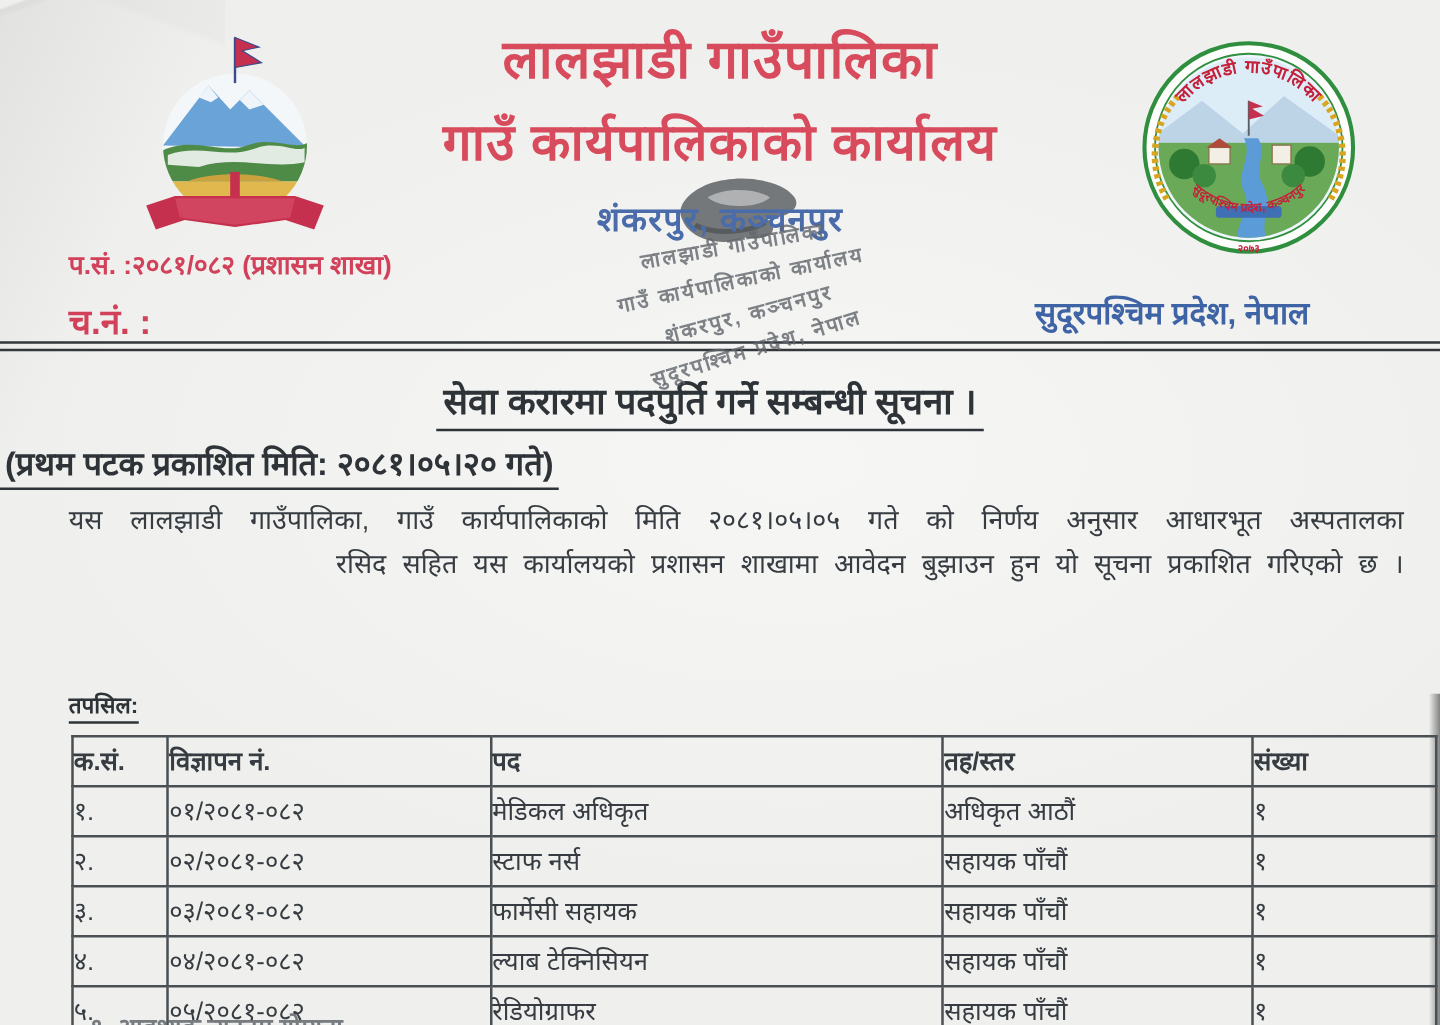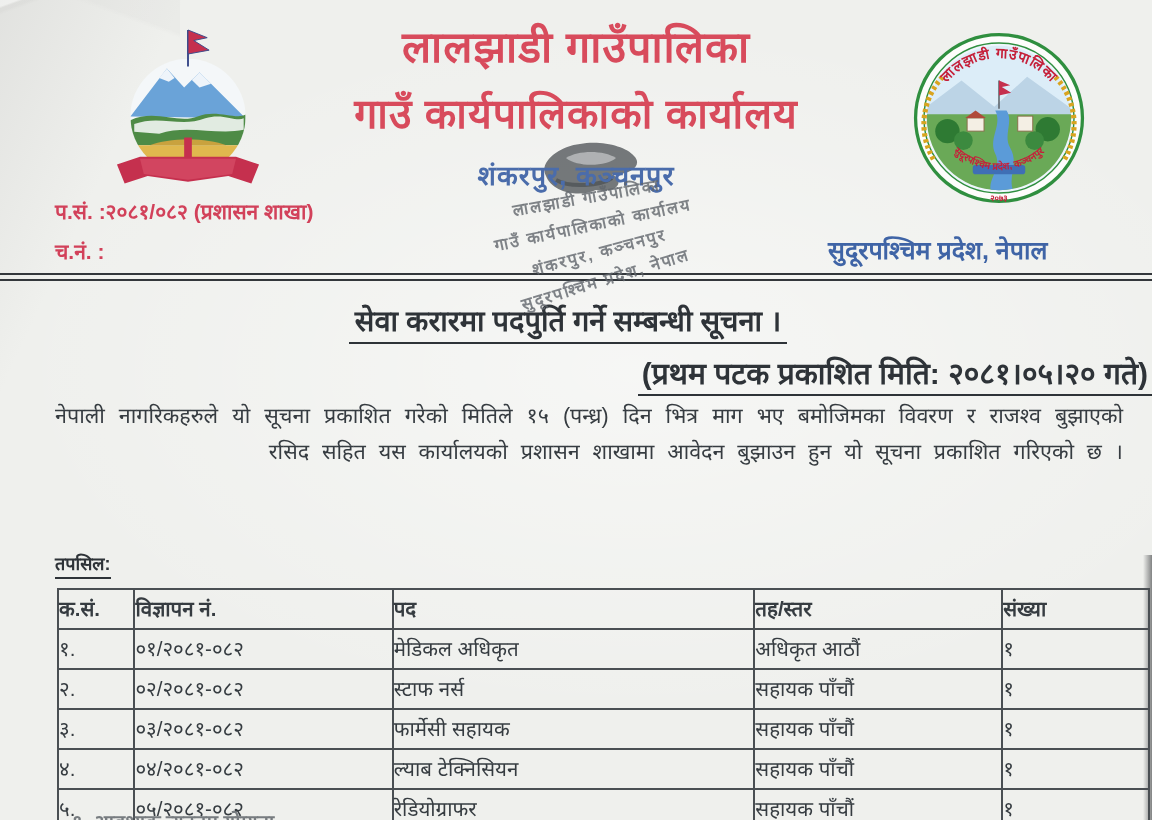--- a/index.html
+++ b/index.html
@@ -25,21 +25,21 @@
   .right-dark-edge{
     position:absolute;right:0;top:555px;width:9px;height:265px;pointer-events:none;
     background:linear-gradient(to right, rgba(0,0,0,0), rgba(40,42,45,.55));
   }
 
   
   .head-title1{left:0;right:0;top:16px;text-align:center;color:#d84b5c;font-size:43px;font-weight:bold;letter-spacing:1px;}
   .head-title2{left:0;right:0;top:84px;text-align:center;color:#d84b5c;font-size:41px;font-weight:bold;letter-spacing:1px;}
   .head-addr{left:0;right:0;top:156px;text-align:center;color:#4a6cab;font-size:27px;font-weight:bold;letter-spacing:1px;z-index:3;}
   .ref-no{left:55px;top:197px;color:#d2415a;font-size:21px;font-weight:bold;}
-  .disp-no{left:55px;top:237px;color:#d2415a;font-size:21px;font-weight:bold;}
+  .disp-no{left:55px;top:237px;color:#d2415a;font-size:28px;font-weight:bold;}
   .province{left:828px;top:232px;color:#3f64a6;font-size:25px;font-weight:bold;}
 
   
   .rule{left:0;width:1152px;height:0;border-top:2.5px solid #33373b;}
   .rule.r1{top:273px;}
   .rule.r2{top:279px;}
 
   
   .stamp{
     left:448px;top:182px;width:300px;height:130px;z-index:4;
@@ -49,21 +49,21 @@
   .stamp div{font-size:16.5px;font-weight:bold;letter-spacing:2px;line-height:28px;white-space:nowrap;}
   .stamp .s1{transform:rotate(3deg);}
   .stamp .s2{transform:rotate(1deg);}
   .stamp .s3{transform:rotate(-2deg);}
   .stamp .s4{transform:rotate(-4deg);}
   .smudge{left:508px;top:136px;width:160px;height:72px;z-index:2;opacity:.9;}
 
   
   .n-title{left:0;right:16px;top:300px;text-align:center;color:#2e3338;font-size:29px;font-weight:bold;}
   .n-title span{border-bottom:2.5px solid #2e3338;padding:0 6px 5px 6px;}
-  .n-sub{left:0;right:0;top:352px;text-align:right;color:#2e3338;font-size:30px;font-weight:bold;}
+  .n-sub{left:0;right:0;top:352px;text-align:left;color:#2e3338;font-size:26px;font-weight:bold;}
   .n-sub span{border-bottom:2.5px solid #2e3338;padding:0 4px 4px 4px;}
 
   
   .body-par{left:55px;top:398px;width:1068px;color:#363c41;font-size:21.5px;line-height:37px;}
   .body-par .jline{text-align:justify;text-align-last:justify;}
   .body-par .lline{text-align:right;font-family:Liberation Mono, monospace;}
 
   .details-label{left:55px;top:551px;color:#2e3338;font-size:18px;font-weight:bold;border-bottom:2.5px solid #2e3338;padding-bottom:2px;}
 
   
@@ -206,21 +206,21 @@
   <div class="s4">सुदूरपश्चिम प्रदेश, नेपाल</div>
 </div>
 
 <div class="abs rule r1"></div>
 <div class="abs rule r2"></div>
 
 <div class="abs n-title"><span>सेवा करारमा पदपुर्ति गर्ने सम्बन्धी सूचना ।</span></div>
 <div class="abs n-sub"><span>(प्रथम पटक प्रकाशित मिति: २०८१।०५।२० गते)</span></div>
 
 <div class="abs body-par">
-  <div class="jline">नेपाली नागरिकहरुले यो सूचना प्रकाशित गरेको मितिले १५ (पन्ध्र) दिन भित्र माग भए बमोजिमका विवरण र राजश्व बुझाएको</div>
+  <div class="jline">यस लालझाडी गाउँपालिका, गाउँ कार्यपालिकाको मिति २०८१।०५।०५ गते को निर्णय अनुसार आधारभूत अस्पतालका</div>
   <div class="lline">रसिद सहित यस कार्यालयको प्रशासन शाखामा आवेदन बुझाउन हुन यो सूचना प्रकाशित गरिएको छ ।</div>
 </div>
 
 <div class="abs details-label">तपसिल:</div>
 
 <table class="vac">
   <thead>
     <tr>
       <th class="c0">क.सं.</th>
       <th class="c1">विज्ञापन नं.</th>

